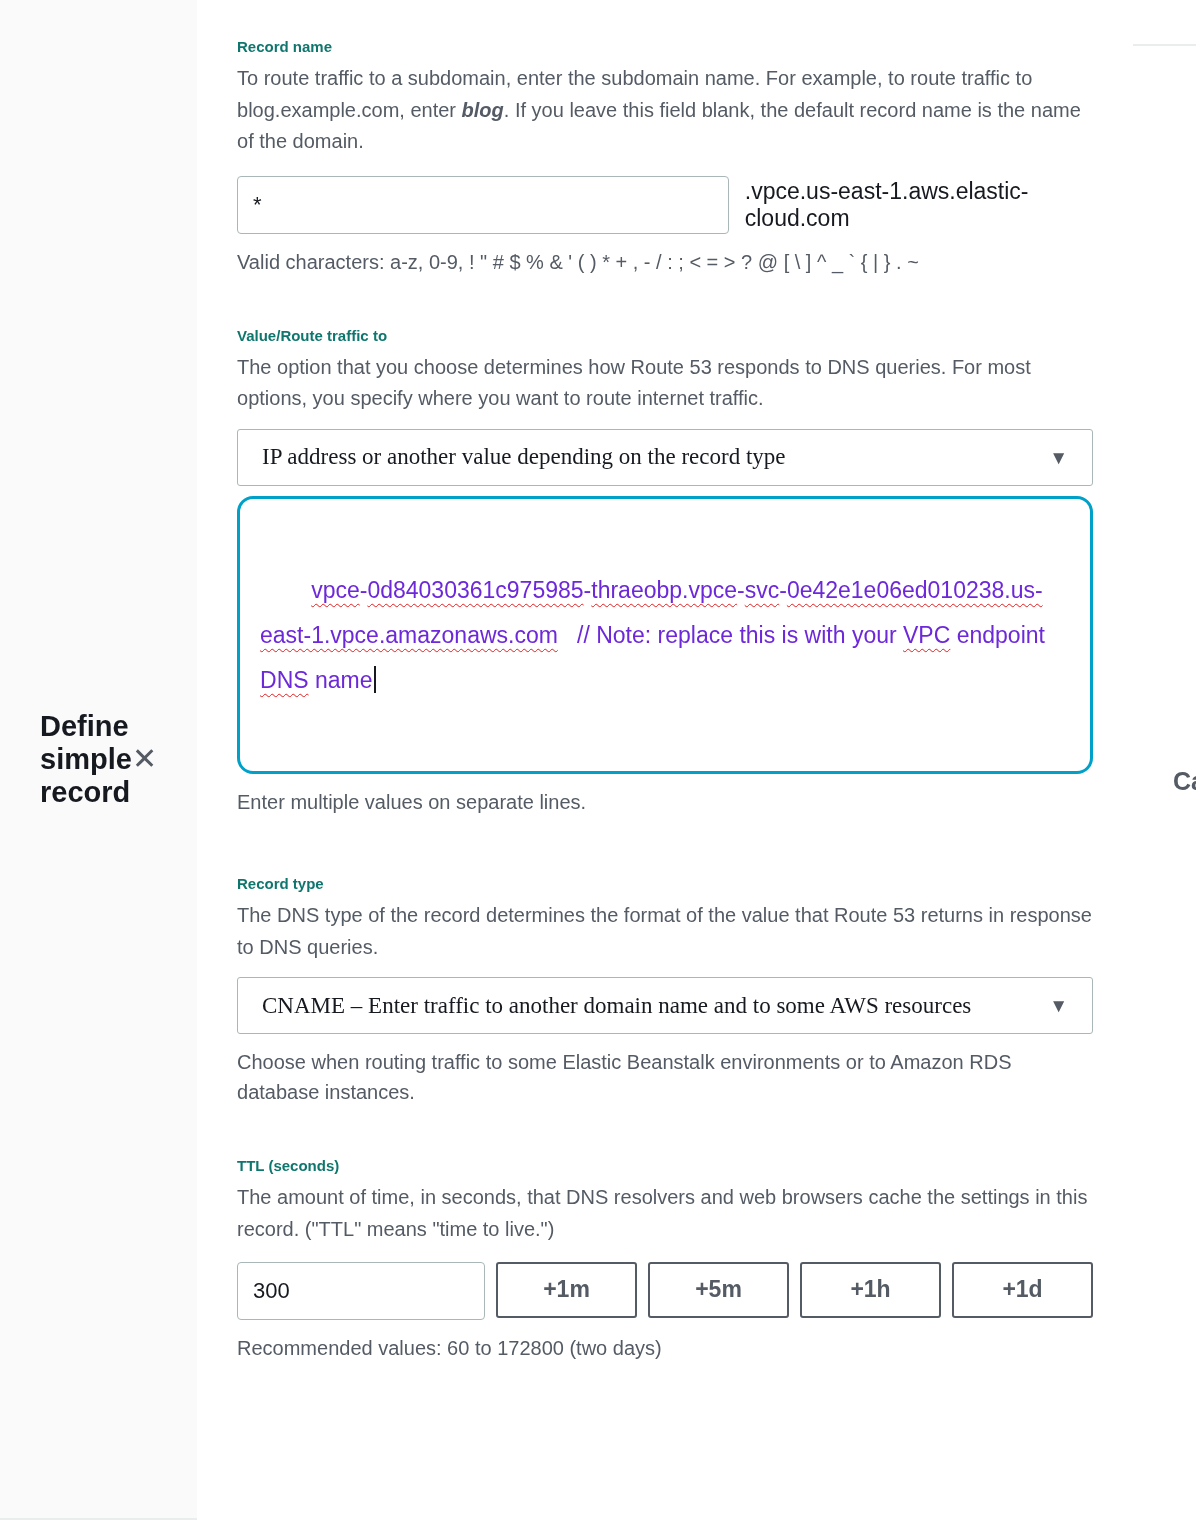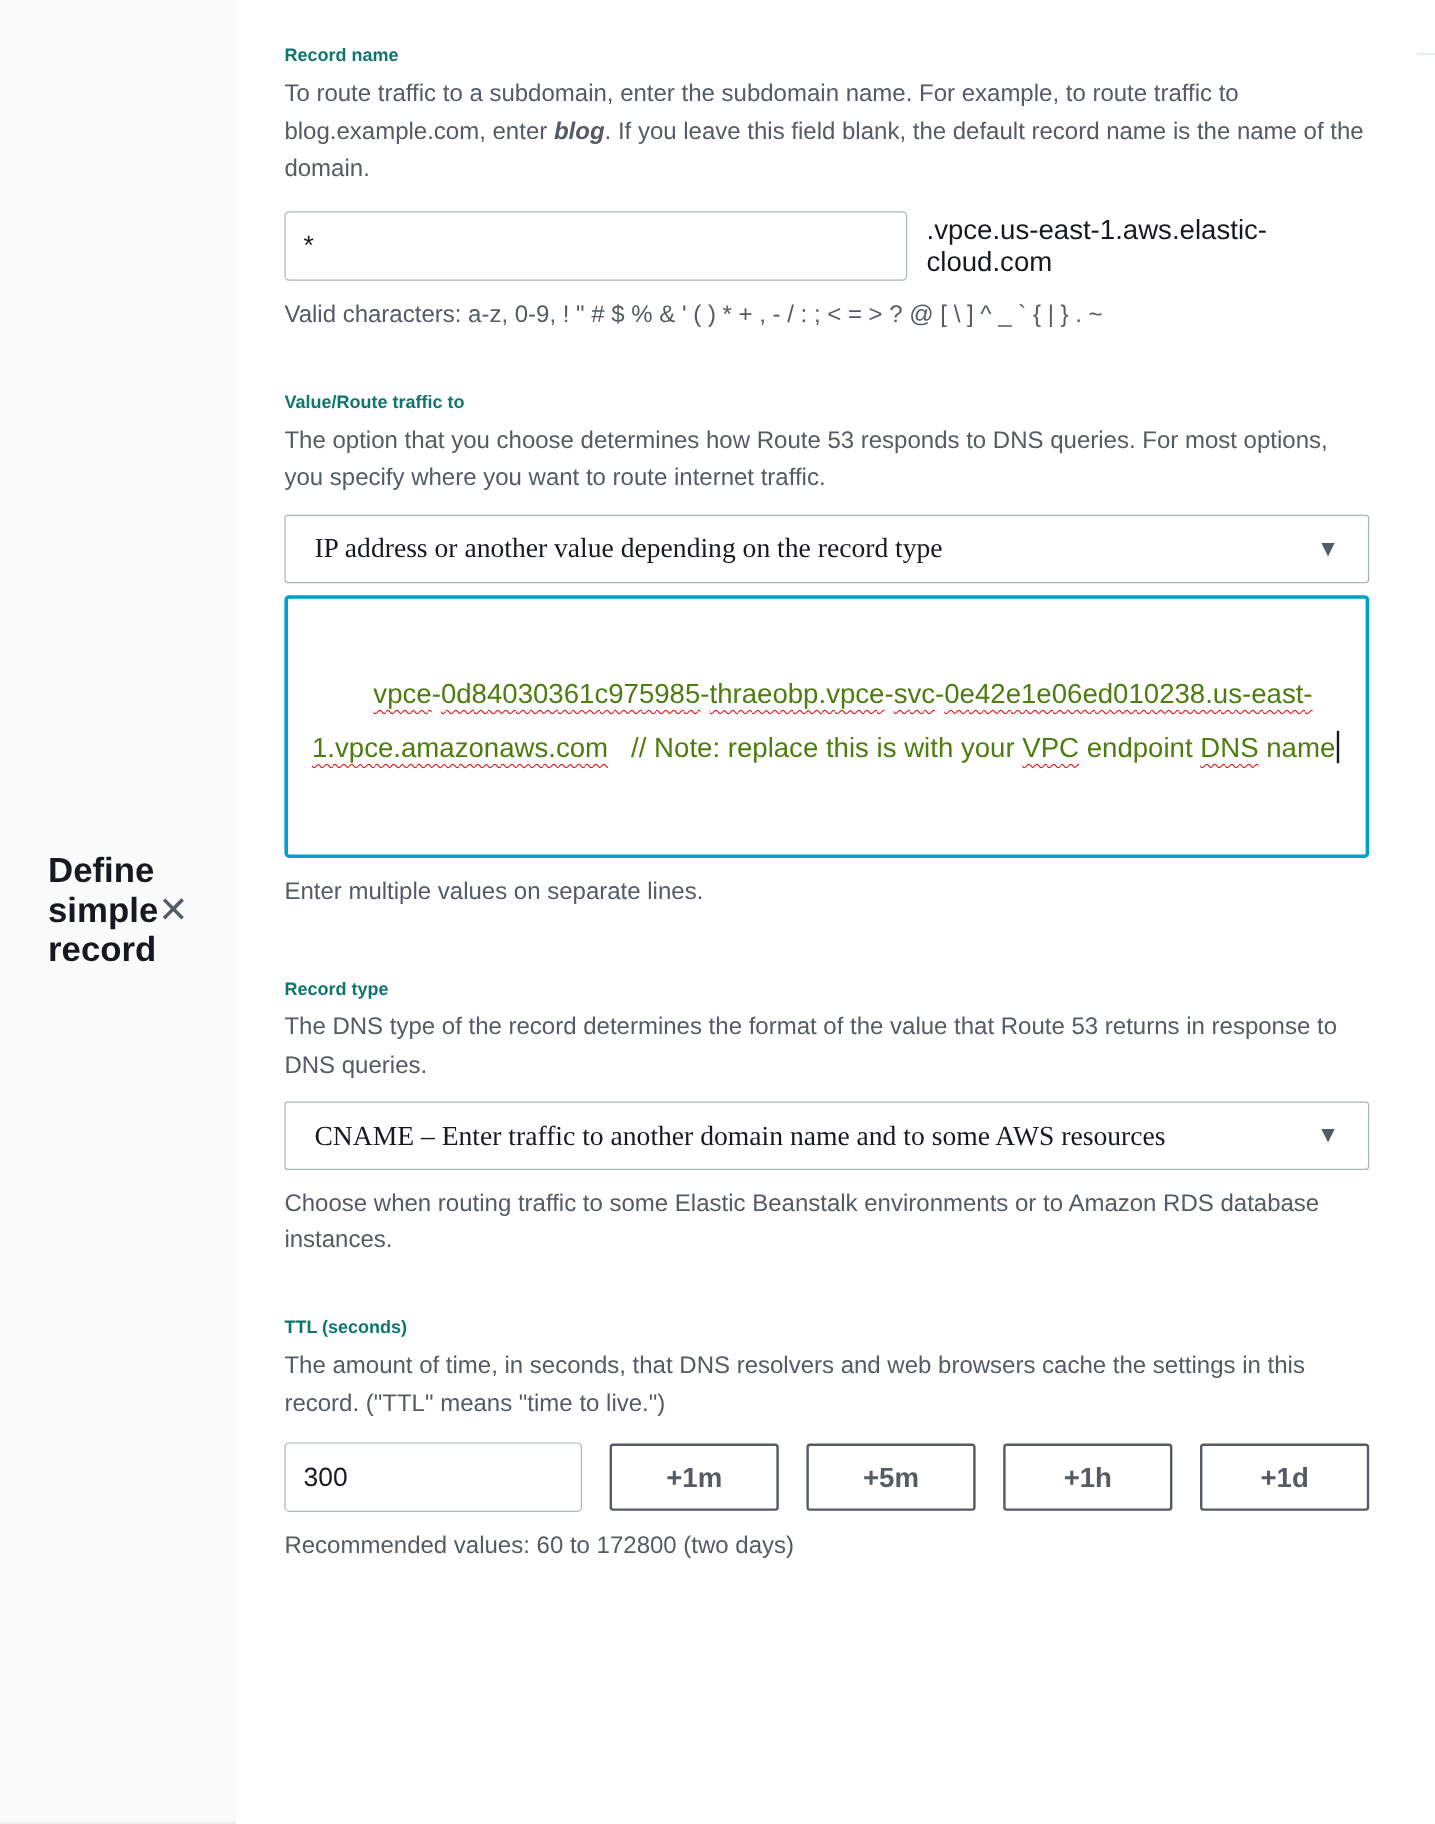--- a/index.html
+++ b/index.html
@@ -106,26 +106,26 @@
     font-family: Liberation Serif, serif;
   }
   .chevron {
     color: #545b64;
     font-size: 19px;
     line-height: 1;
   }
   .value-textarea {
     margin-top: 10px;
     border: 3px solid #00a1c9;
-    border-radius: 4px;
+    border-radius: 16px;
     min-height: 219px;
-    padding: 12px 20px;
+    padding: 24px 20px;
     font-size: 23px;
     line-height: 1.95;
-    color: #4d7c0f;
+    color: #6d28d9;
     white-space: pre-wrap;
     overflow-wrap: anywhere;
     word-break: break-word;
     cursor: text;
     position: relative;
   }
   .misspelled {
     text-decoration-line: underline;
     text-decoration-style: wavy;
     text-decoration-color: #e02020;
@@ -136,22 +136,21 @@
     display: inline-block;
     width: 2px;
     height: 27px;
     background: #16191f;
     vertical-align: text-bottom;
     margin-left: 1px;
   }
   .ttl-row {
     margin-top: 16px;
     display: flex;
-    align-items: center;
-    gap: 23px;
+    gap: 11px;
   }
   .ttl-input { width: 248px; }
   .ttl-btn {
     min-width: 141px;
     height: 56px;
     background: #fff;
     border: 2px solid #545b64;
     border-radius: 3px;
     color: #545b64;
     font-family: "Liberation Sans", "DejaVu Sans", sans-serif;

